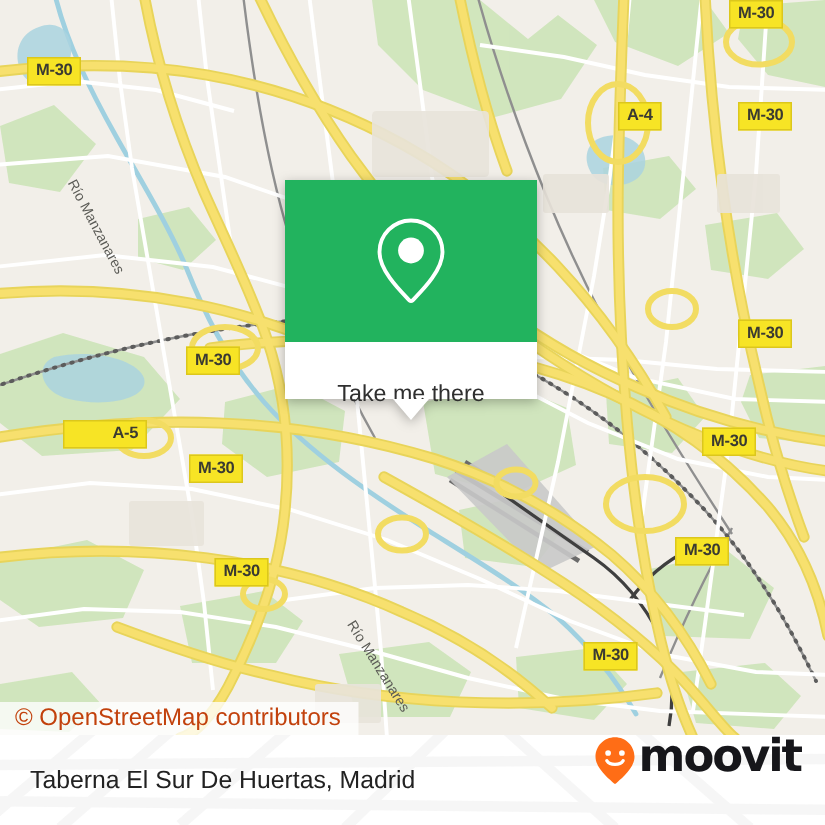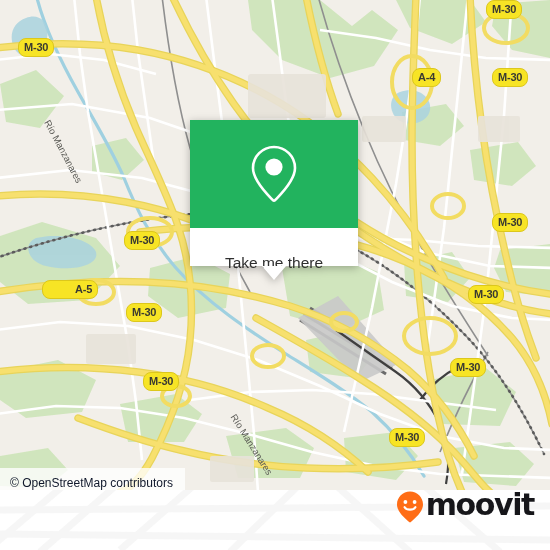--- a/index.html
+++ b/index.html
@@ -24,21 +24,21 @@
     background: #f2efe9;
     overflow: hidden;
   }
   .map svg { display: block; }
 
   
   .shield {
     position: absolute;
     background: #f7e425;
     border: 1.5px solid #dcc71c;
-    border-radius: 8px;
+    border-radius: 0;
     color: #3a3a32;
     font-size: 11px;
     font-weight: bold;
     letter-spacing: -0.2px;
     line-height: 14px;
     padding: 1px 5px 2px 5px;
     white-space: nowrap;
     font-family: "Liberation Sans", sans-serif;
     box-sizing: border-box;
   }
@@ -91,25 +91,25 @@
     border-top: 14px solid #ffffff;
   }
 
   
   .attribution {
     position: absolute;
     left: 0;
     top: 468px;
     height: 22px;
     display: flex;
-    align-items: flex-end;
+    align-items: center;
     padding: 0 12px 0 10px;
     background: rgba(255,255,255,0.78);
-    color: #0f172a;
-    font-size: 12px;
+    color: #c2410c;
+    font-size: 16px;
     font-family: "Liberation Sans", sans-serif;
     white-space: nowrap;
   }
 
   
   .footer {
     position: absolute;
     left: 0; top: 490px;
     width: 550px; height: 60px;
     background: #ffffff;
@@ -350,20 +350,23 @@
         <path d="M40,62 L120,-8"></path>
         <path d="M120,60 L200,-10"></path>
         <path d="M230,62 L300,-6"></path>
         <path d="M330,-10 L410,62"></path>
         <path d="M420,-8 L500,62"></path>
         <path d="M-10,20 L560,16"></path>
         <path d="M-10,44 L560,50"></path>
       </g>
     </svg>
 
+    <div class="footer-title">
+      <span>Taberna El Sur De Huertas, Madrid</span>
+    </div>
 
     <div class="brand">
       <svg width="30" height="34" viewBox="0 0 30 34">
         <path d="M15 1.5 C7.8 1.5 2 7.3 2 14.5 C2 22.5 12 30 14.2 32.1 C14.65 32.55 15.35 32.55 15.8 32.1 C18 30 28 22.5 28 14.5 C28 7.3 22.2 1.5 15 1.5 Z" fill="#ff6d16"></path>
         <circle cx="10.4" cy="12" r="1.9" fill="#ffffff"></circle>
         <circle cx="19.6" cy="12" r="1.9" fill="#ffffff"></circle>
         <path d="M9.6 17.2 C11.4 20.4 18.6 20.4 20.4 17.2" fill="none" stroke="#ffffff" stroke-width="2.2" stroke-linecap="round"></path>
       </svg>
       <span class="brand-word">moovit</span>
     </div>

